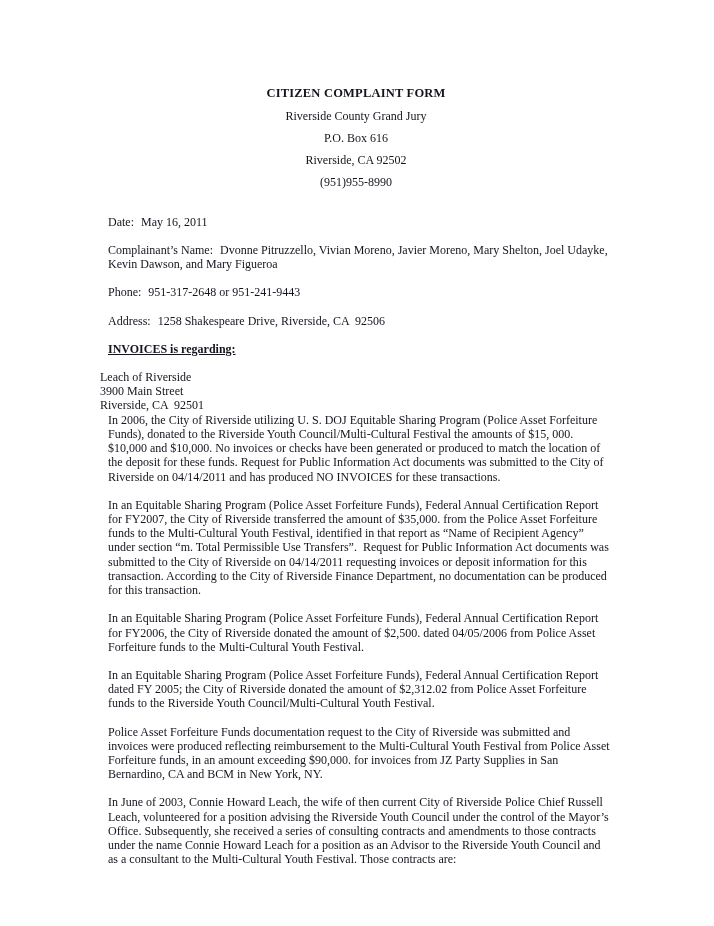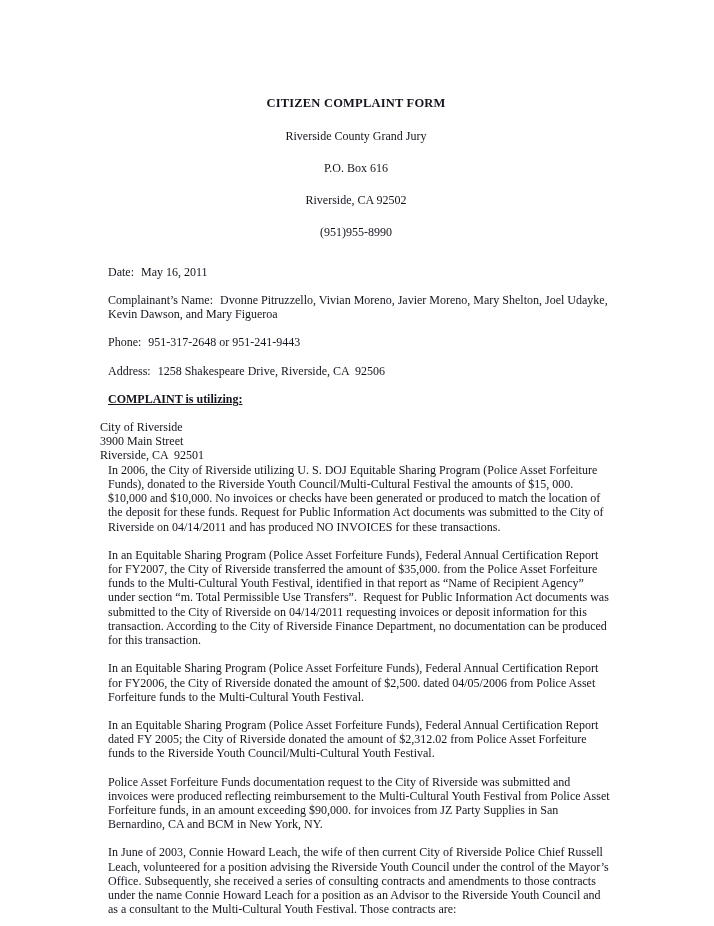--- a/index.html
+++ b/index.html
@@ -18,21 +18,21 @@
     box-sizing: border-box;
     padding: 78px 102px 0 100px;
     font-size: 12px;
     line-height: 1.185;
   }
   .hdr {
     text-align: center;
     margin: 0 0 25px 0;
   }
   .hdr p {
-    margin: 18px;
+    margin: 8px;
   }
   .hdr .title {
     font-weight: bold;
     font-size: 12.5px;
     letter-spacing: 0.2px;
   }
   p.blk {
     margin: 0 0 14px 8px;
     white-space: pre-wrap;
   }
@@ -69,23 +69,23 @@
   </div>
 
   <p class="blk"><span class="label">Date:</span><span>May 16, 2011</span></p>
 
   <p class="blk"><span class="label">Complainant’s Name:</span><span>Dvonne Pitruzzello, Vivian Moreno, Javier Moreno, Mary Shelton, Joel Udayke, Kevin Dawson, and Mary Figueroa</span></p>
 
   <p class="blk"><span class="label">Phone:</span><span>951-317-2648 or 951-241-9443</span></p>
 
   <p class="blk"><span class="label">Address:</span><span>1258 Shakespeare Drive, Riverside, CA  92506</span></p>
 
-  <p class="blk"><span class="heading-underline">COMPLAINT is utilizing:</span></p>
+  <p class="blk"><span class="heading-underline">INVOICES is regarding:</span></p>
 
-  <p class="tight">City of Riverside</p>
+  <p class="tight">Leach of Riverside</p>
   <p class="tight">3900 Main Street</p>
   <p class="tight">Riverside, CA  92501</p>
 
 
   <p class="blk">In 2006, the City of Riverside utilizing U. S. DOJ Equitable Sharing Program (Police Asset Forfeiture Funds), donated to the Riverside Youth Council/Multi-Cultural Festival the amounts of $15, 000. $10,000 and $10,000. No invoices or checks have been generated or produced to match the location of the deposit for these funds. Request for Public Information Act documents was submitted to the City of Riverside on 04/14/2011 and has produced NO INVOICES for these transactions.</p>
   <p class="blk">In an Equitable Sharing Program (Police Asset Forfeiture Funds), Federal Annual Certification Report for FY2007, the City of Riverside transferred the amount of $35,000. from the Police Asset Forfeiture funds to the Multi-Cultural Youth Festival, identified in that report as “Name of Recipient Agency” under section “m. Total Permissible Use Transfers”.  Request for Public Information Act documents was submitted to the City of Riverside on 04/14/2011 requesting invoices or deposit information for this transaction. According to the City of Riverside Finance Department, no documentation can be produced for this transaction.</p>
   <p class="blk">In an Equitable Sharing Program (Police Asset Forfeiture Funds), Federal Annual Certification Report for FY2006, the City of Riverside donated the amount of $2,500. dated 04/05/2006 from Police Asset Forfeiture funds to the Multi-Cultural Youth Festival.</p>
   <p class="blk">In an Equitable Sharing Program (Police Asset Forfeiture Funds), Federal Annual Certification Report dated FY 2005; the City of Riverside donated the amount of $2,312.02 from Police Asset Forfeiture funds to the Riverside Youth Council/Multi-Cultural Youth Festival.</p>
   <p class="blk">Police Asset Forfeiture Funds documentation request to the City of Riverside was submitted and invoices were produced reflecting reimbursement to the Multi-Cultural Youth Festival from Police Asset Forfeiture funds, in an amount exceeding $90,000. for invoices from JZ Party Supplies in San Bernardino, CA and BCM in New York, NY.</p>
   <p class="blk">In June of 2003, Connie Howard Leach, the wife of then current City of Riverside Police Chief Russell Leach, volunteered for a position advising the Riverside Youth Council under the control of the Mayor’s Office. Subsequently, she received a series of consulting contracts and amendments to those contracts under the name Connie Howard Leach for a position as an Advisor to the Riverside Youth Council and as a consultant to the Multi-Cultural Youth Festival. Those contracts are:</p>

